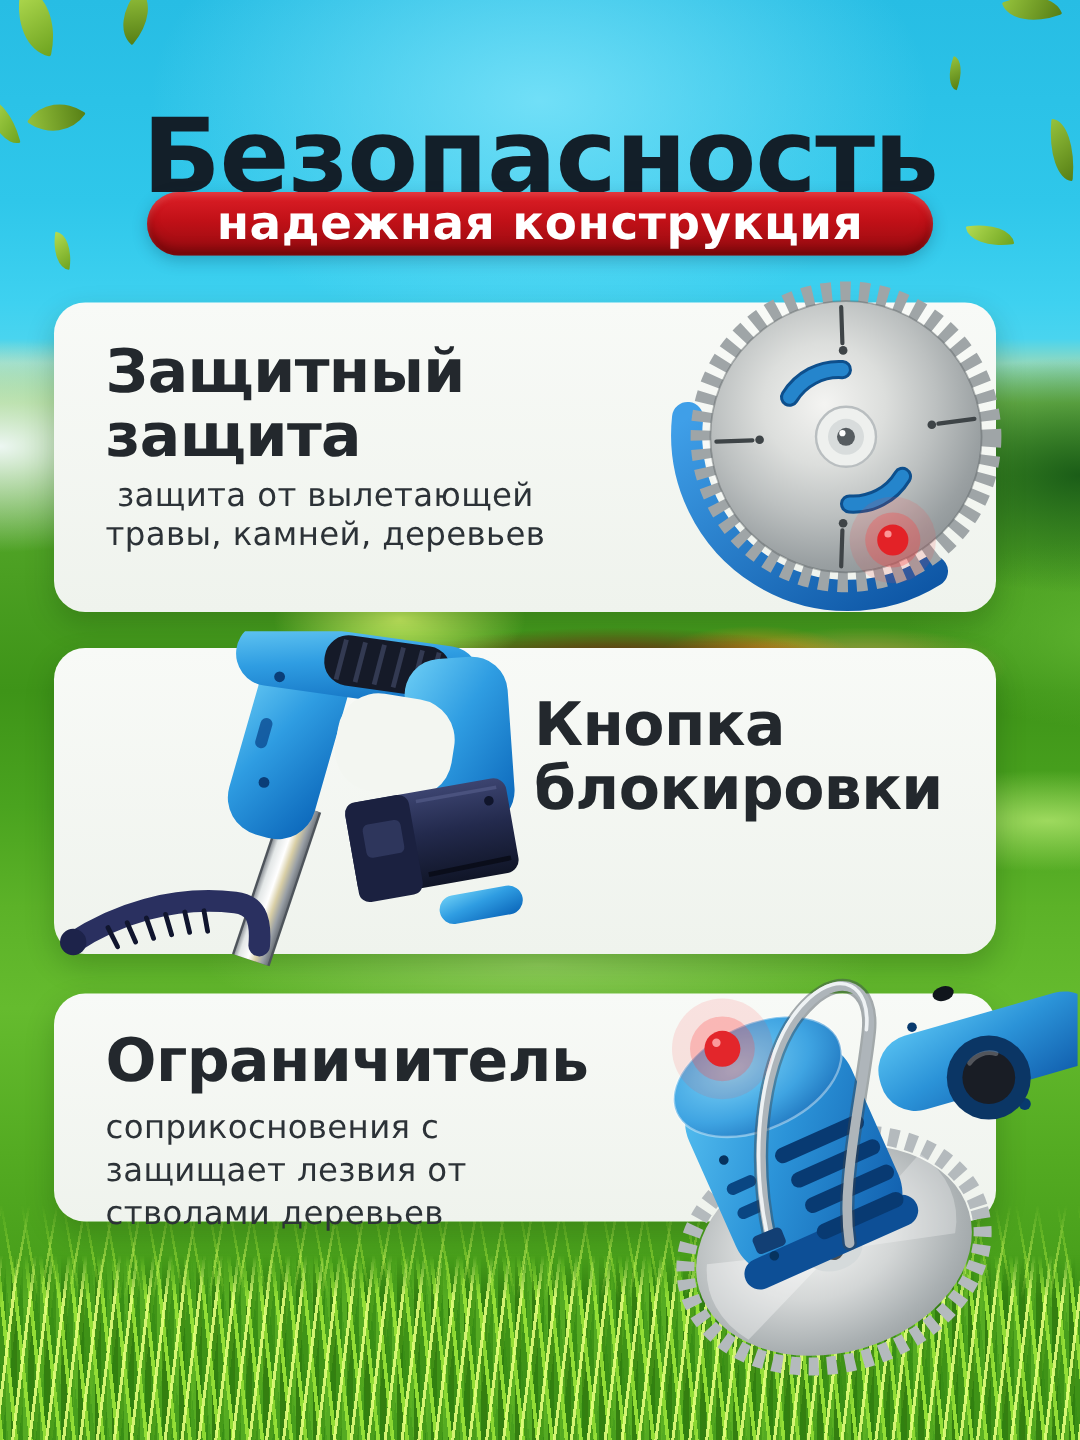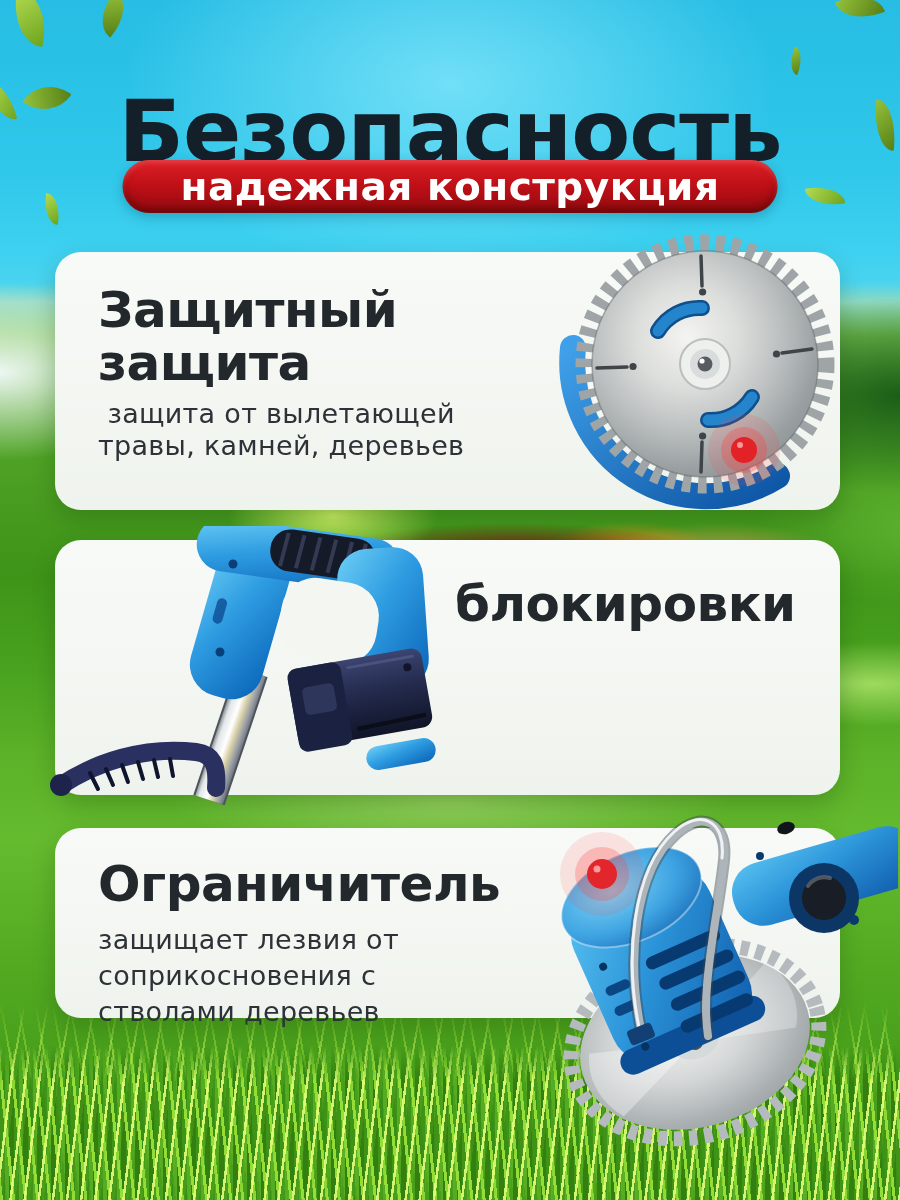--- a/index.html
+++ b/index.html
@@ -55,21 +55,21 @@
   .title{position:absolute;left:0;right:0;top:44px;z-index:6;text-align:center;
     font-size:86px;font-weight:bold;letter-spacing:-1px;color:#131f29;line-height:1;margin-top:44px;}
   .badge{position:absolute;left:50%;top:160px;transform:translateX(-50%);z-index:6;
     height:53px;display:flex;align-items:center;padding:0 58px;border-radius:40px;
     background:linear-gradient(180deg,#de2028 0%,#c11017 45%,#940b10 100%);
     box-shadow:inset 0 3px 5px rgba(255,130,130,.35), inset 0 -5px 9px rgba(70,0,0,.5),
       0 4px 12px rgba(0,45,65,.25);}
   .badge span{font-size:39px;font-weight:bold;color:#ffffff;letter-spacing:.5px;white-space:nowrap;}
 
   
-  .card{position:absolute;left:55px;width:785px;border-radius:26px;z-index:2;
+  .card{position:absolute;left:45px;width:785px;border-radius:26px;z-index:2;
     background:linear-gradient(180deg,#f8faf7 0%,#eff3ed 100%);
     box-shadow:0 10px 24px rgba(8,40,6,.22);}
   .card1{top:252px;height:258px;}
   .card2{top:540px;height:255px;}
   .card3{top:828px;height:190px;}
   .card-heading{position:absolute;margin:0;font-weight:bold;color:#23282d;
     font-size:50px;line-height:1.06;letter-spacing:-.5px;}
   .card-body{position:absolute;margin:0;color:#2c3237;font-size:27px;line-height:1.19;
     letter-spacing:.3px;}
   .l{display:block;white-space:nowrap;}
@@ -114,31 +114,32 @@
       <span class="l">защита</span>
     </h2>
     <p class="card-body">
       <span class="l">защита от вылетающей</span>
       <span class="l">травы, камней, деревьев</span>
     </p>
   </section>
 
   <section class="card card2">
     <h2 class="card-heading">
+      <span class="l">Кнопка</span>
       <span class="l">блокировки</span>
     </h2>
   </section>
 
   <section class="card card3">
     <h2 class="card-heading">
       <span class="l">Ограничитель</span>
     </h2>
     <p class="card-body">
+      <span class="l">соприкосновения с</span>
       <span class="l">защищает лезвия от</span>
-      <span class="l">соприкосновения с</span>
       <span class="l">стволами деревьев</span>
     </p>
   </section>
 
   <div class="grass-front"></div>
 
   <svg class="art art-blade" viewBox="0 0 300 282">
     <defs>
       <radialGradient id="g-disc1" cx="42%" cy="38%" r="75%">
         <stop offset="0" stop-color="#f4f4f2"></stop>

